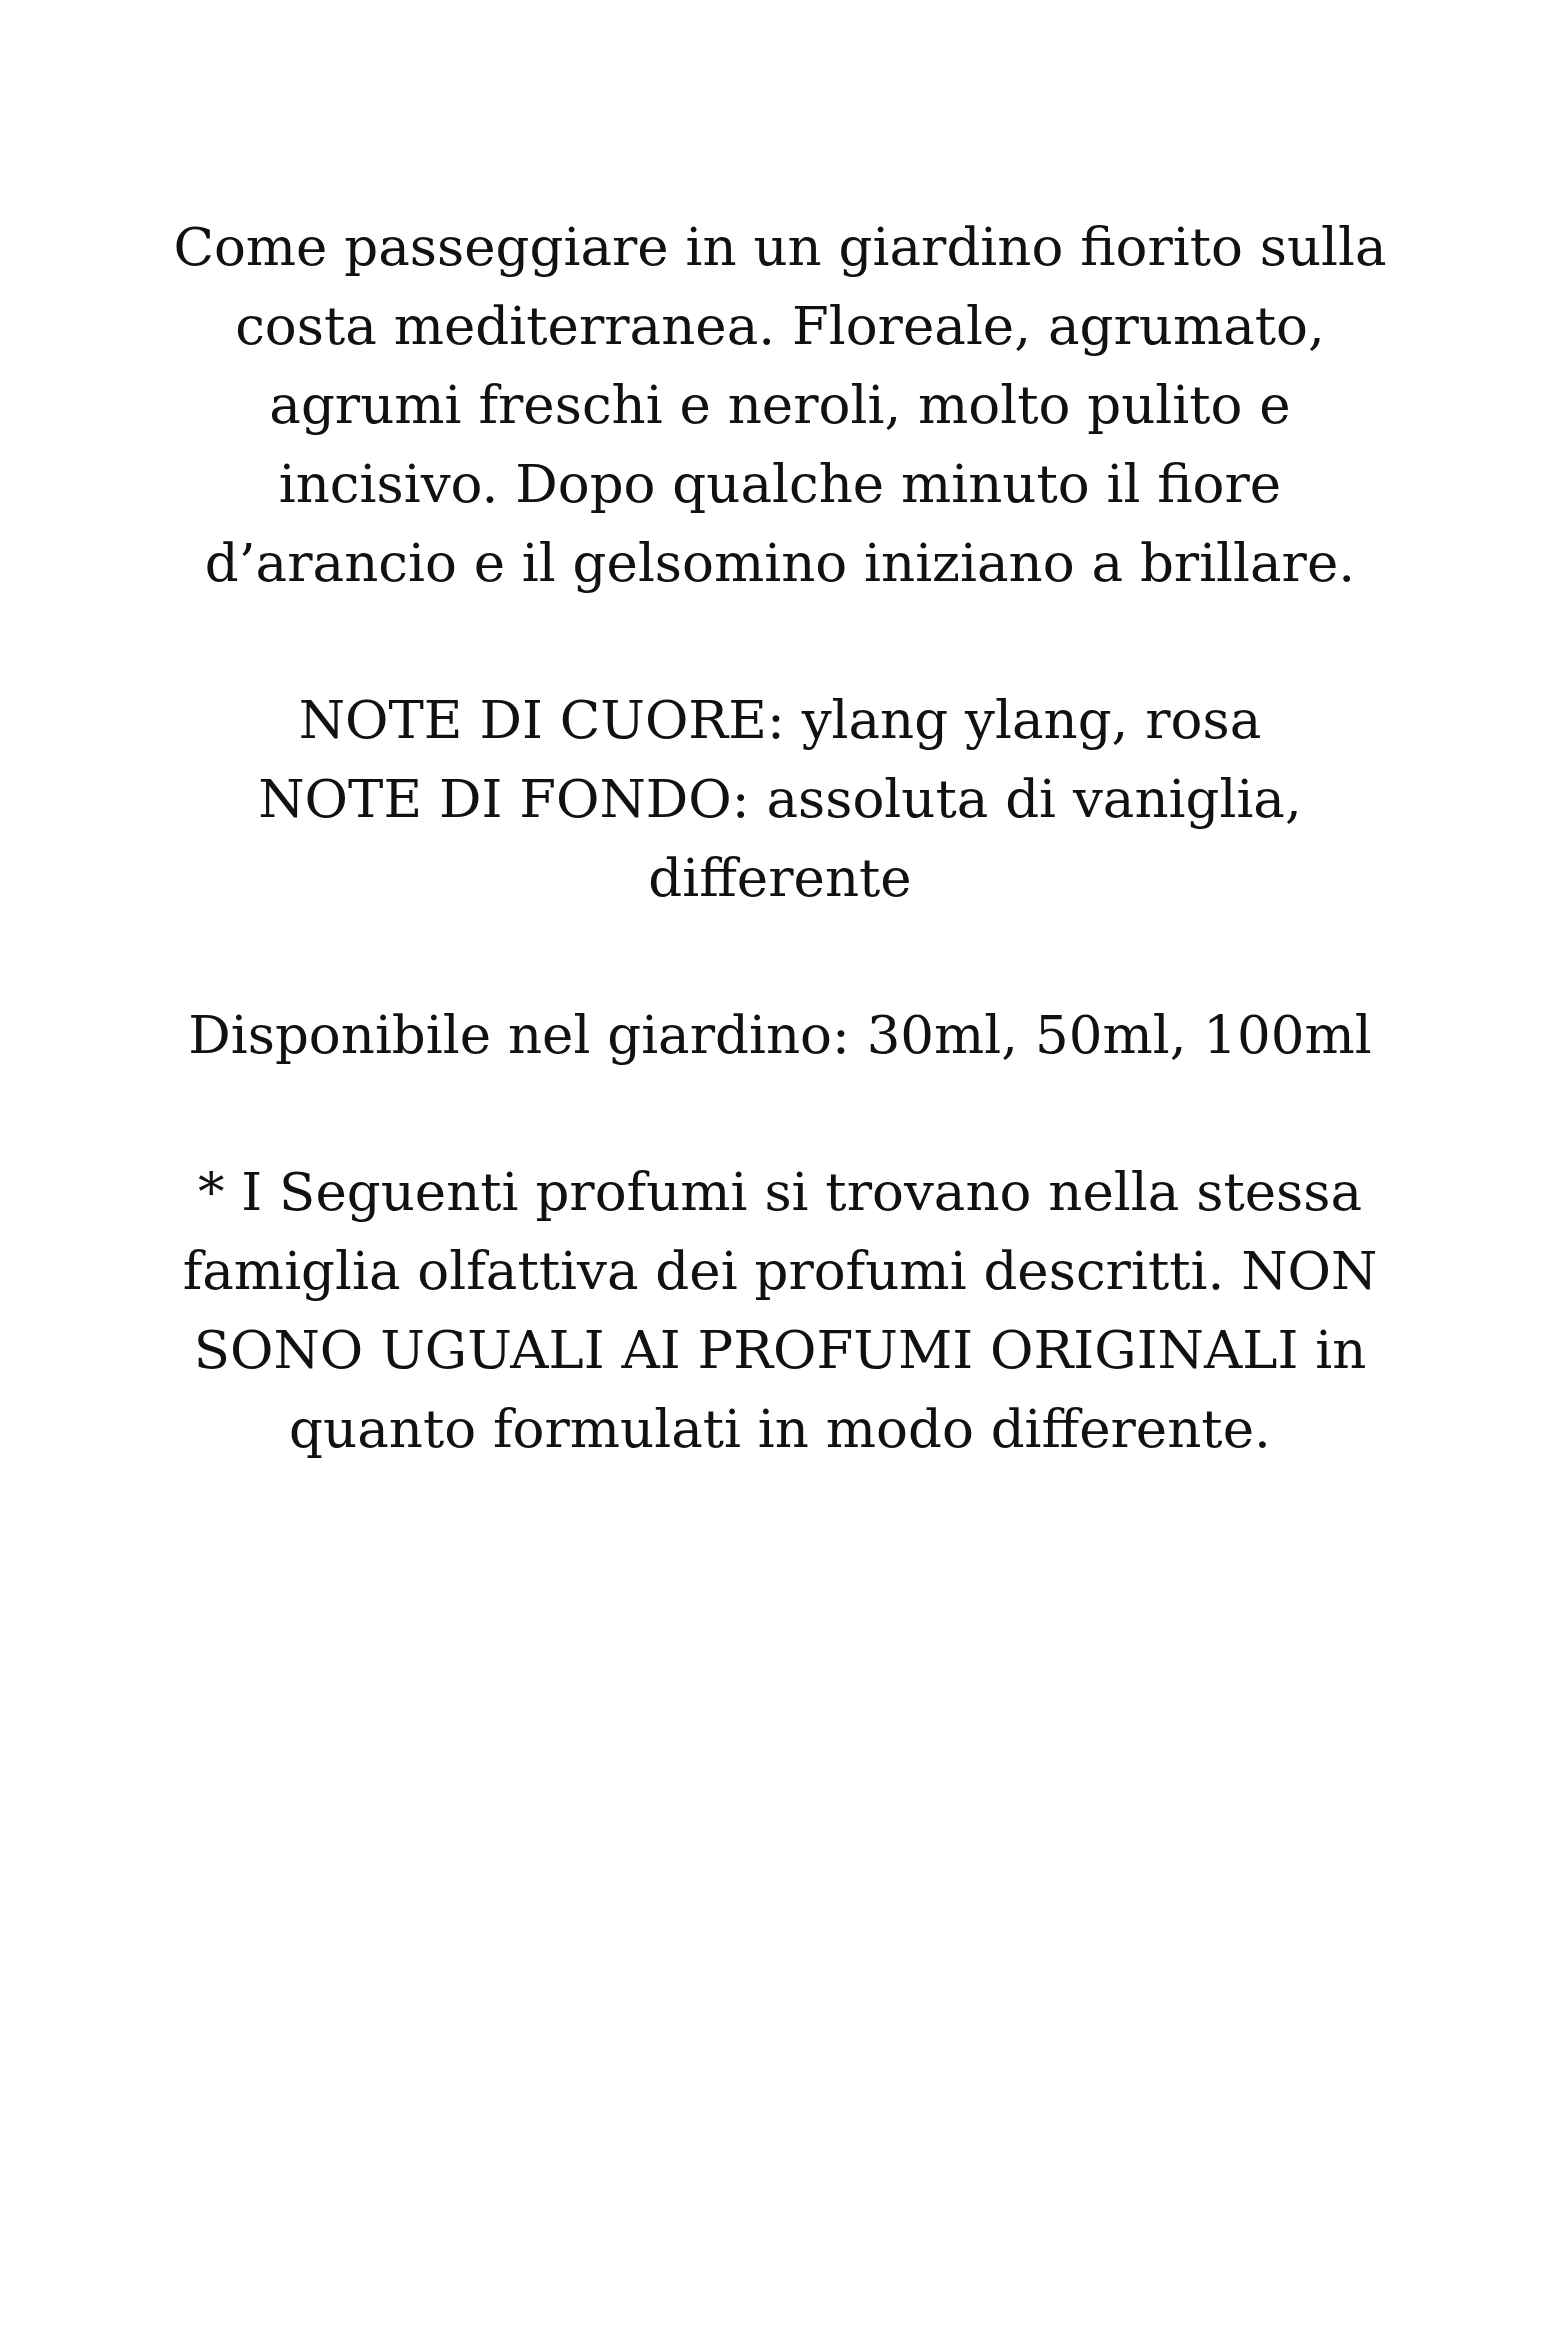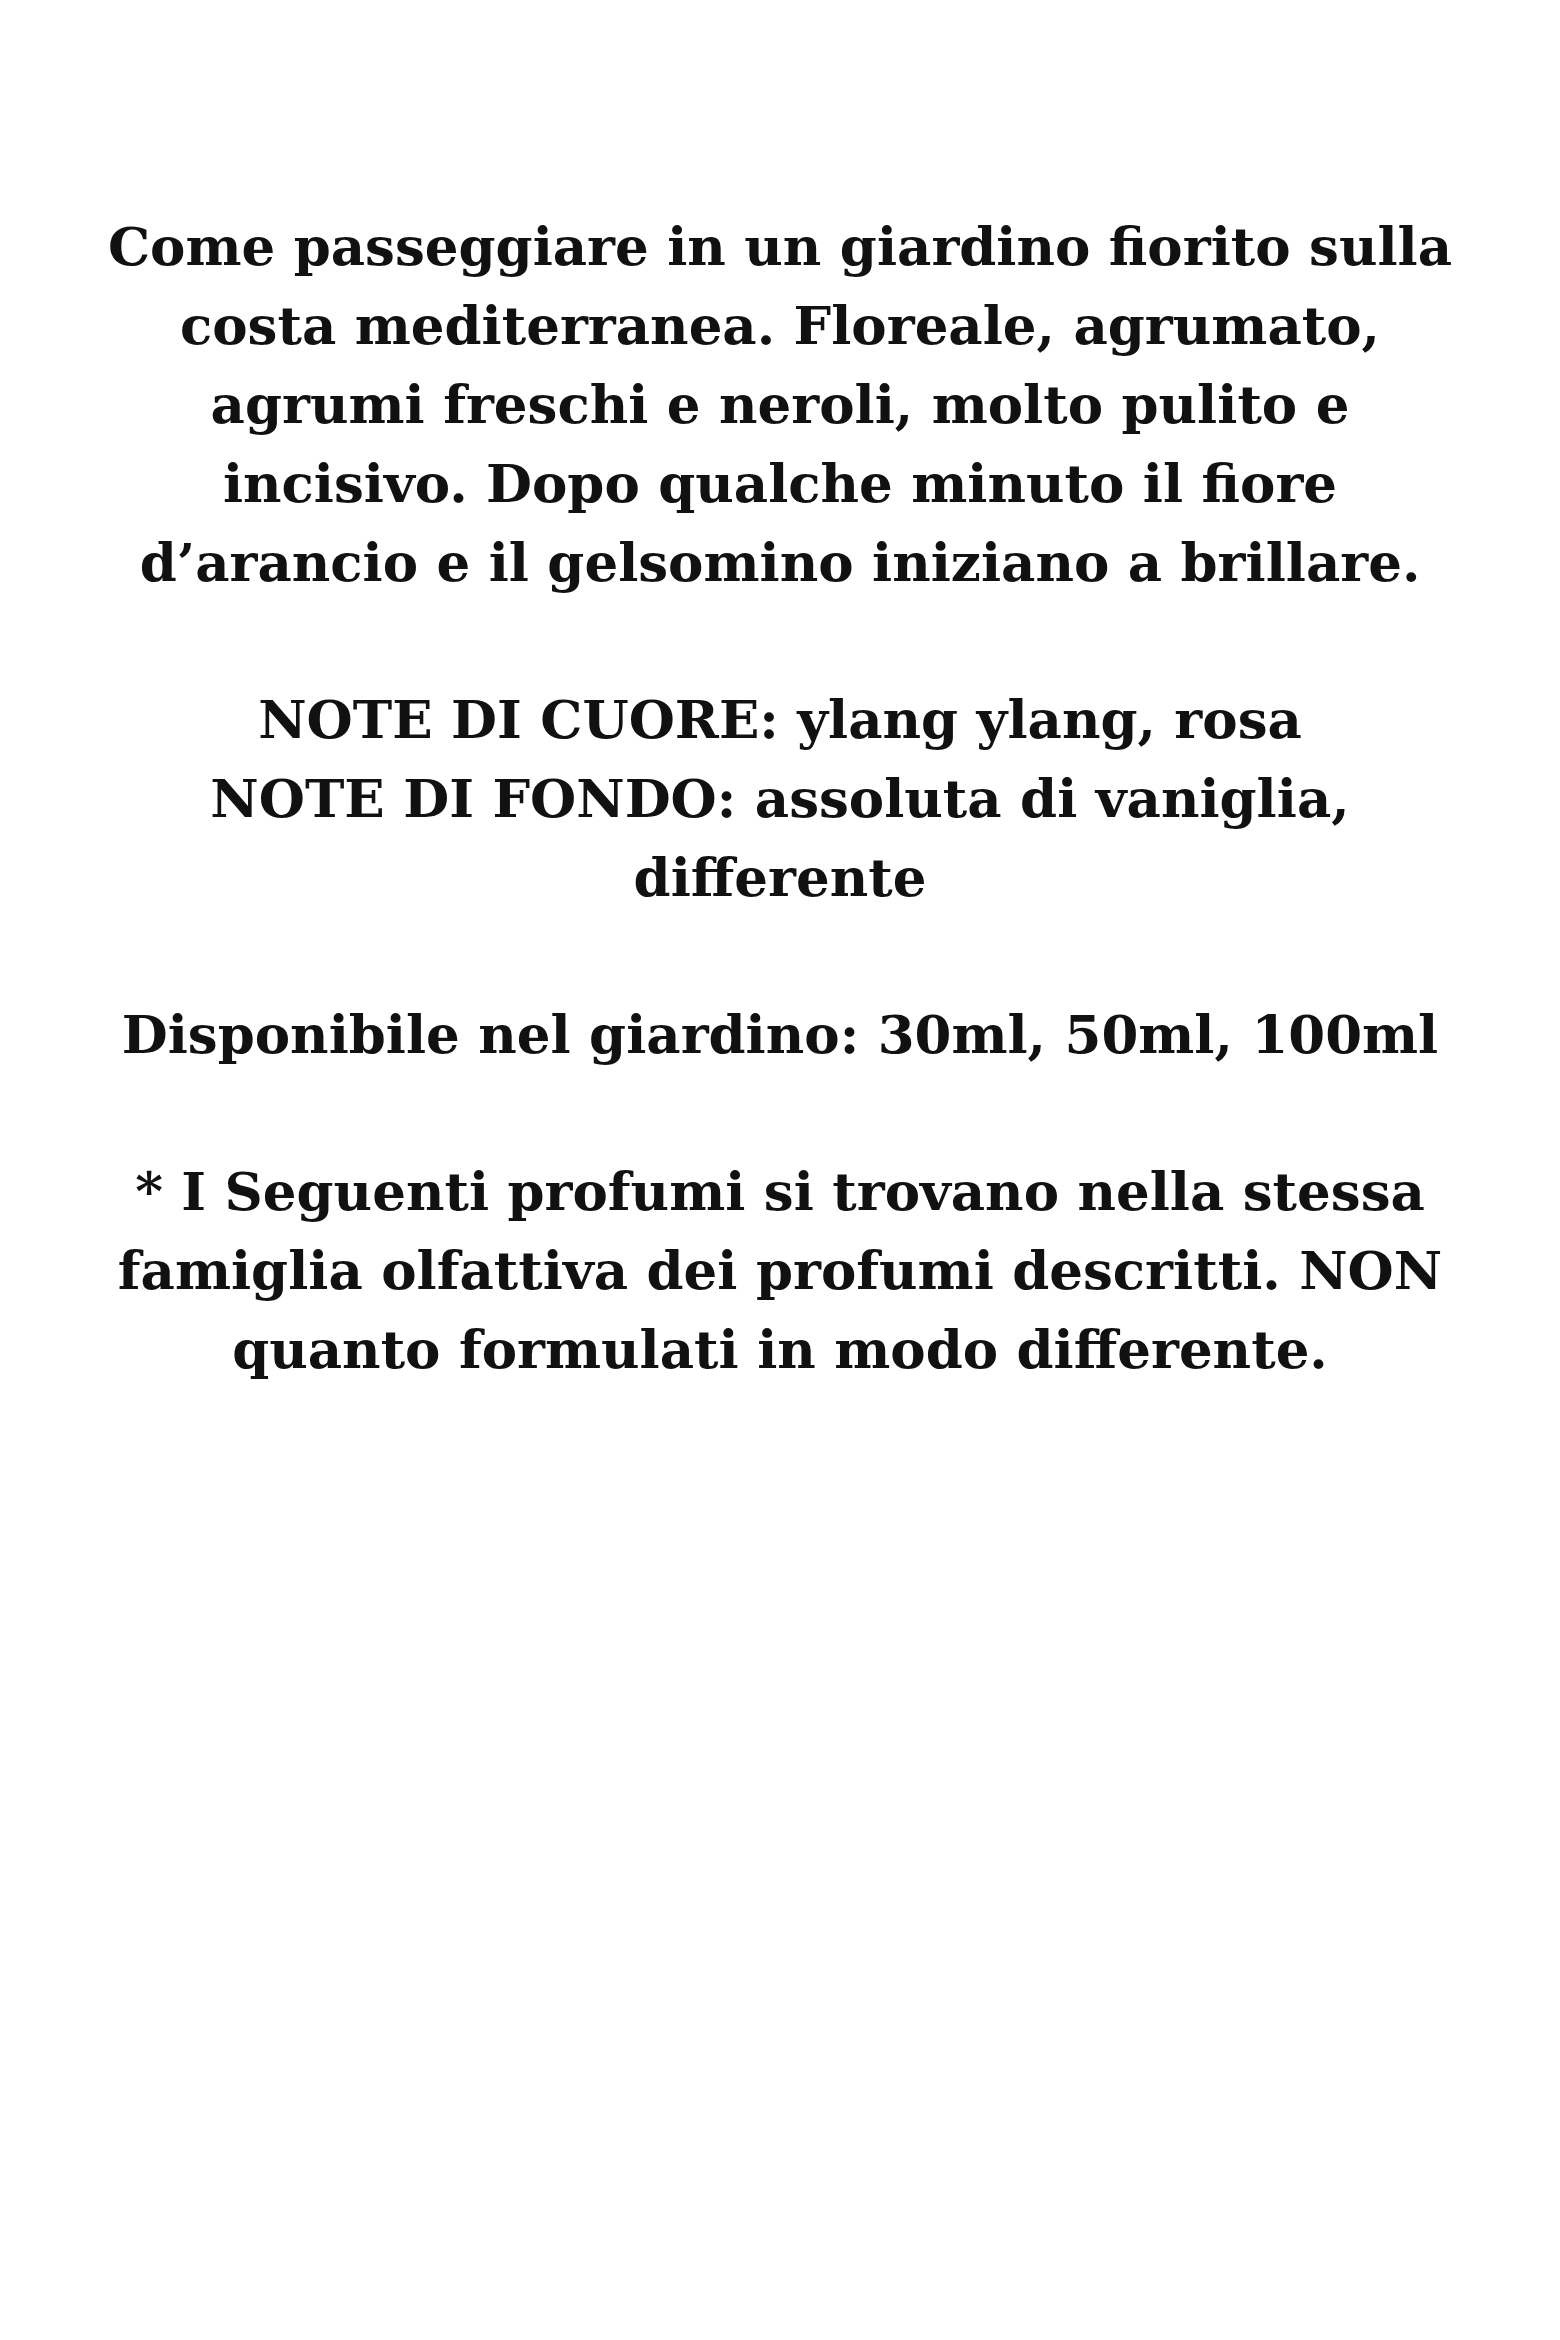--- a/index.html
+++ b/index.html
@@ -17,21 +17,20 @@
     }
     .page {
       position: absolute;
       left: 0;
       top: 207px;
       width: 1560px;
       text-align: center;
     }
     .block {
       margin: 0 0 78px 0;
-      font-weight: bold;
     }
     .line {
       display: block;
       font-size: 53px;
       line-height: 79px;
       white-space: nowrap;
       letter-spacing: 0px;
     }
   </style>
 </head>
@@ -54,17 +53,18 @@
     <span class="line">differente</span>
   </div>
 
   <div class="block">
     <span class="line">Disponibile nel giardino: 30ml, 50ml, 100ml</span>
   </div>
 
   <div class="block">
     <span class="line">* I Seguenti profumi si trovano nella stessa</span>
     <span class="line">famiglia olfattiva dei profumi descritti. NON</span>
+    <span class="line">SONO UGUALI AI PROFUMI ORIGINALI in</span>
     <span class="line">quanto formulati in modo differente.</span>
   </div>
 
 </div>
 
 
 </body></html>

